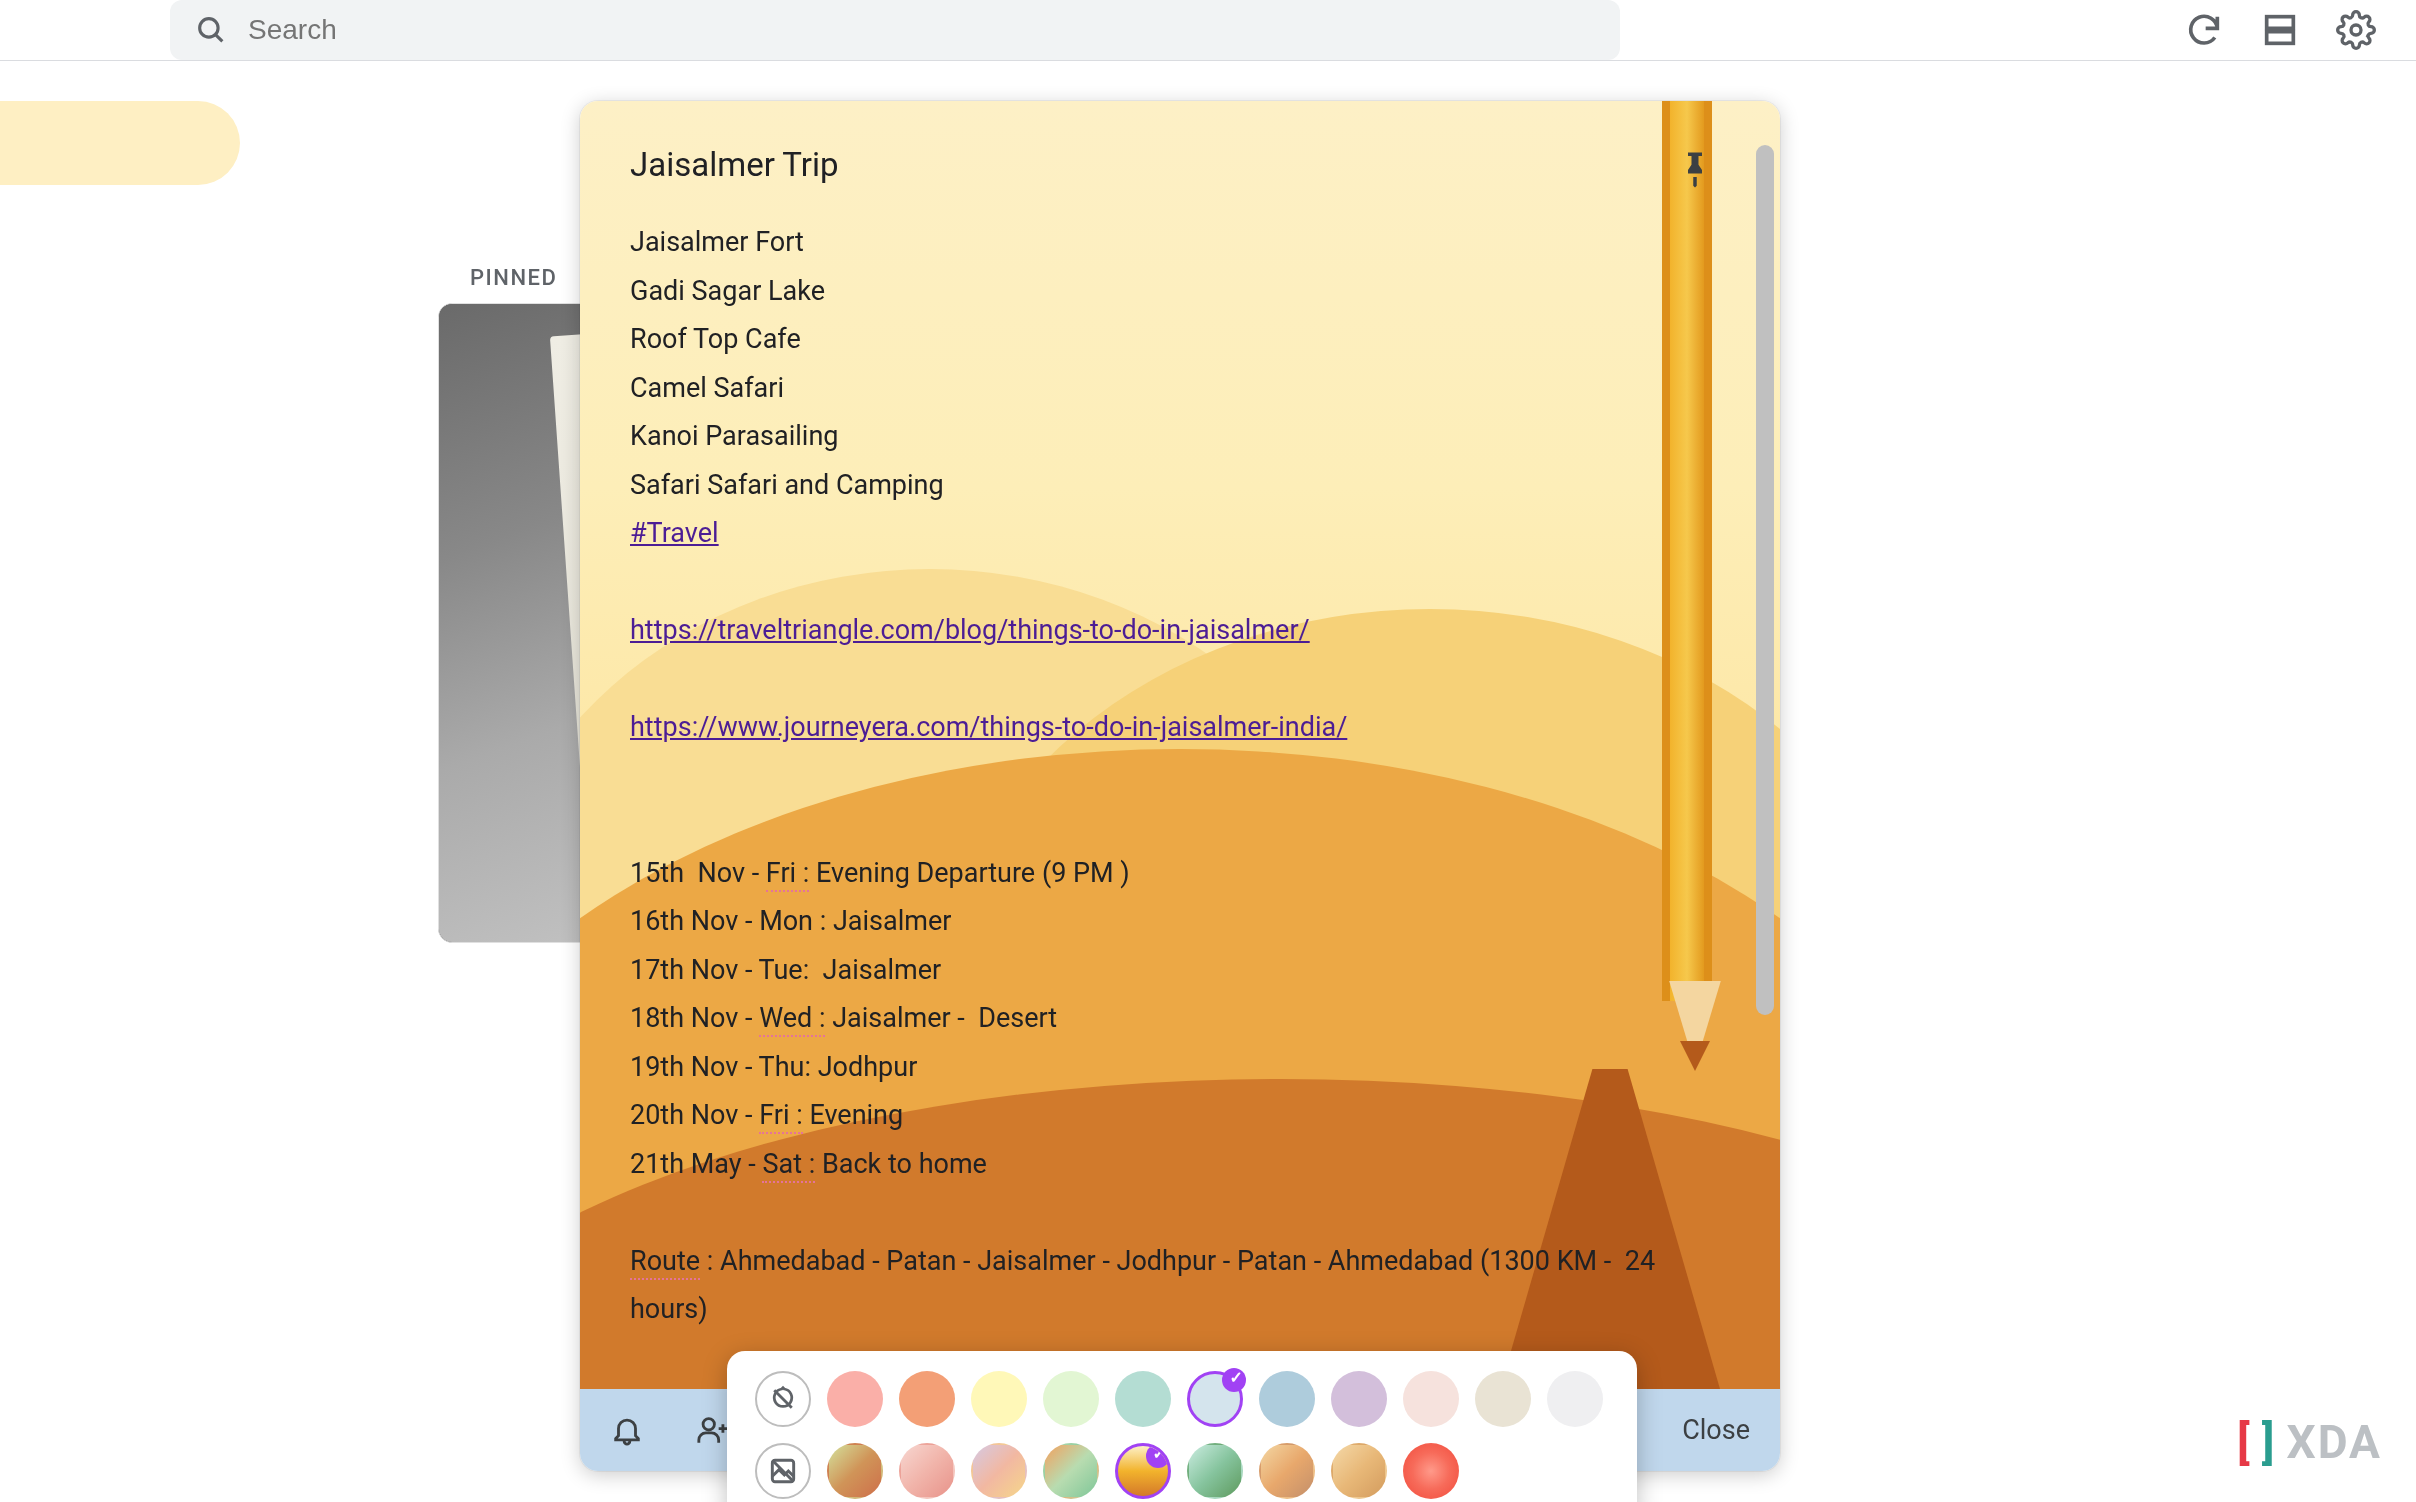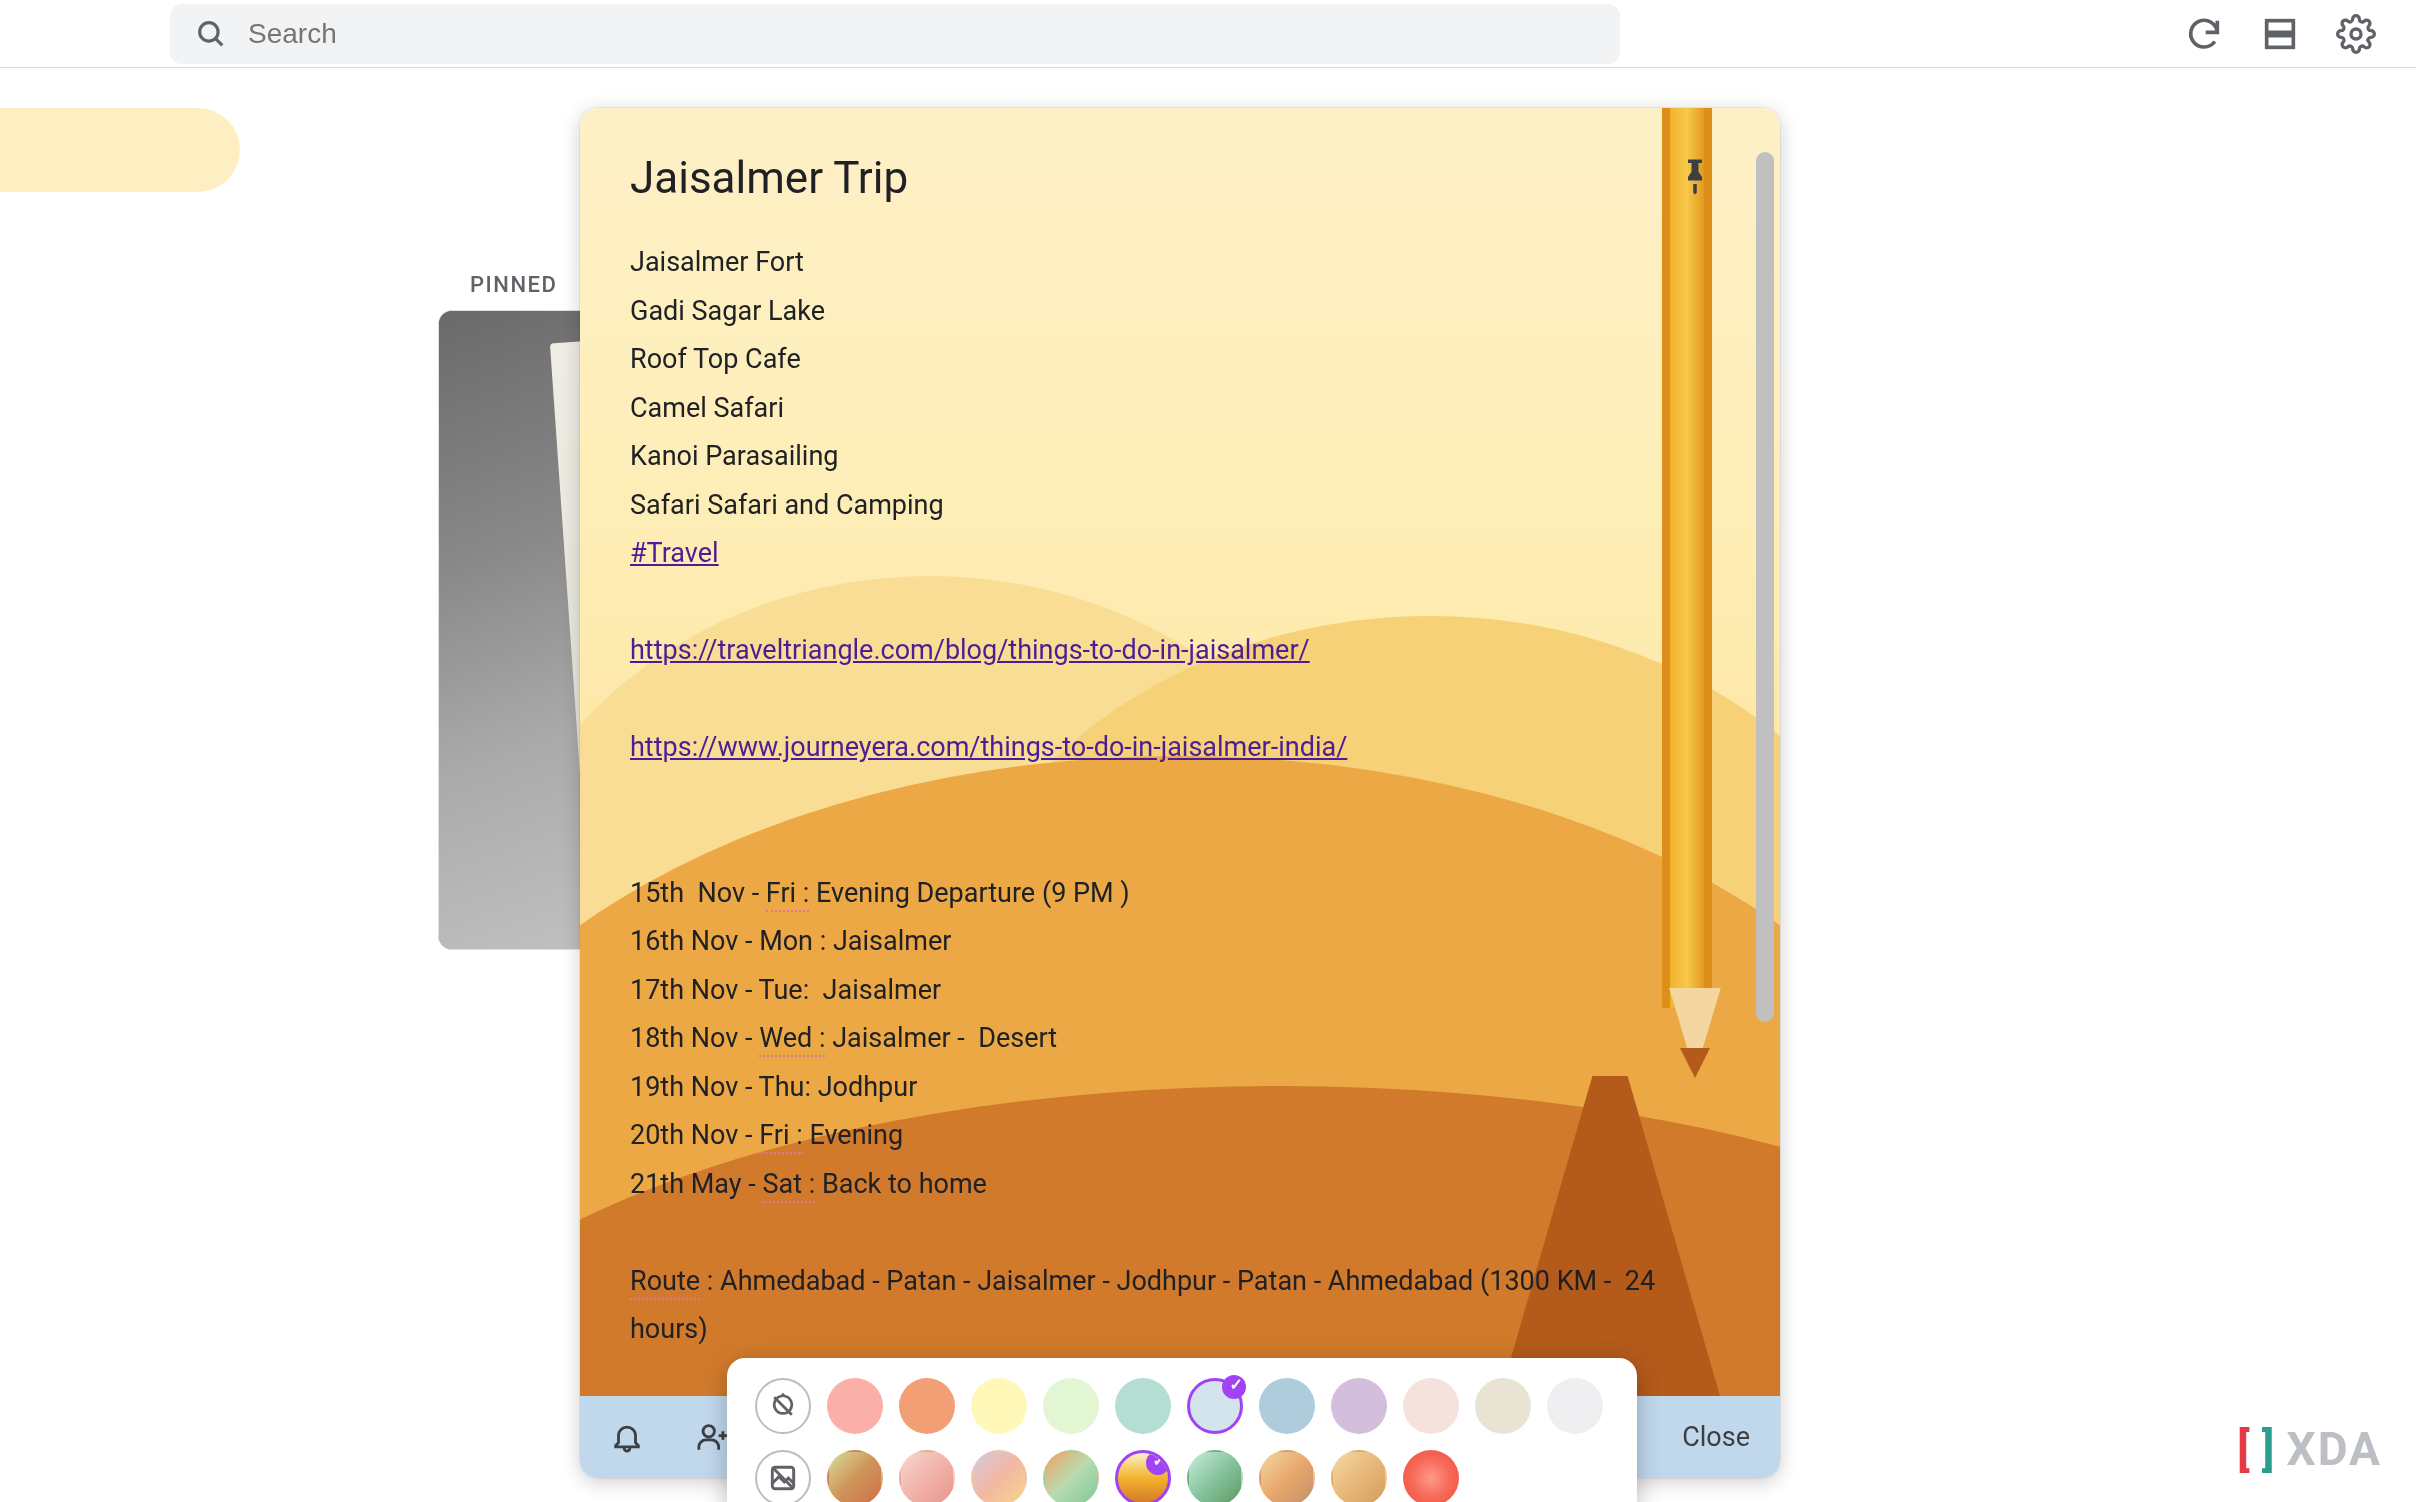--- a/index.html
+++ b/index.html
@@ -6,21 +6,21 @@
 body {
   font-family: 'Google Sans', Roboto, Arial, sans-serif;
   background: #fff;
   width: 2416px;
   height: 1502px;
   overflow: hidden;
   position: relative;
   transform-origin: top left;
 }
 .topbar {
-  height: 68px;
+  height: 61px;
   display: flex;
   align-items: center;
   padding: 8px 40px;
   border-bottom: 1px solid #dadce0;
   gap: 24px;
 }
 .search-box {
   flex: 0 0 1450px;
   margin-left: 130px;
   height: 60px;
@@ -168,21 +168,21 @@
   background: #b45a1b;
   clip-path: polygon(42% 0, 58% 0, 100% 100%, 0 100%);
   border-radius: 10px 10px 0 0;
 }
 
 .note-inner {
   position: relative;
   padding: 44px 50px 60px 50px;
 }
 .note-title {
-  font-size: 44px;
+  font-size: 33px;
   font-weight: 400;
   color: #202124;
   margin-bottom: 34px;
 }
 .pin-btn {
   position: absolute;
   right: 64px;
   top: 48px;
   width: 42px;
   height: 42px;

